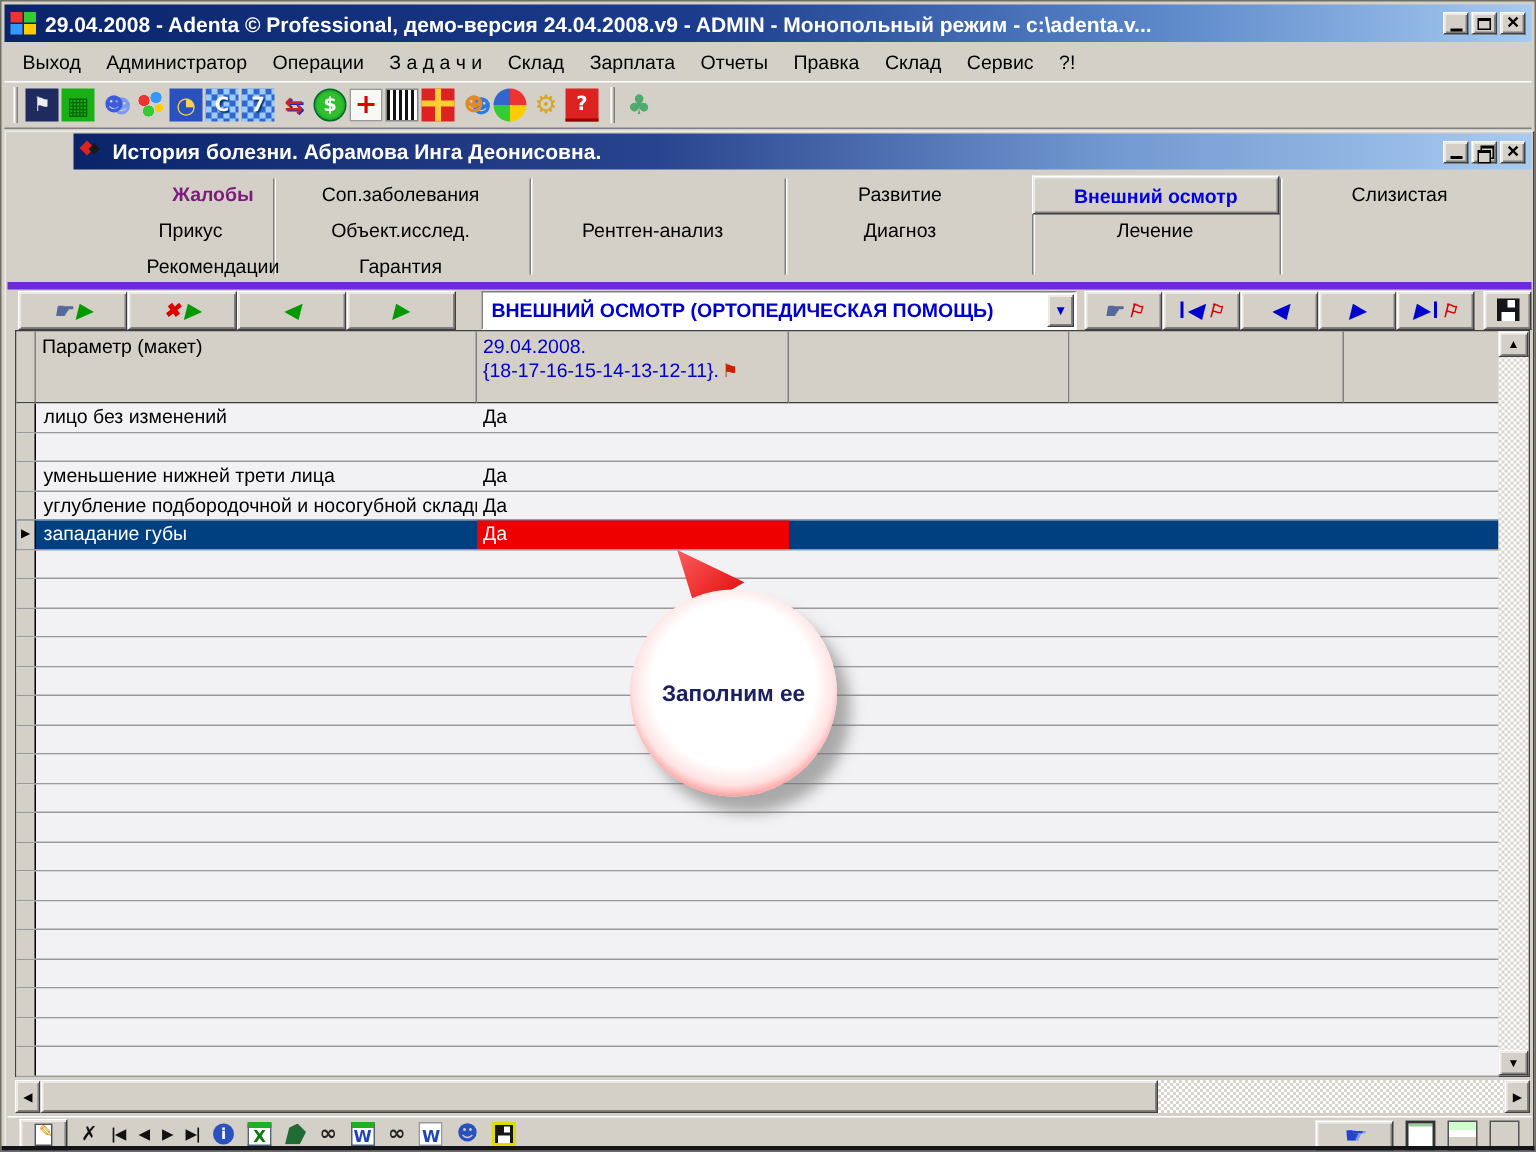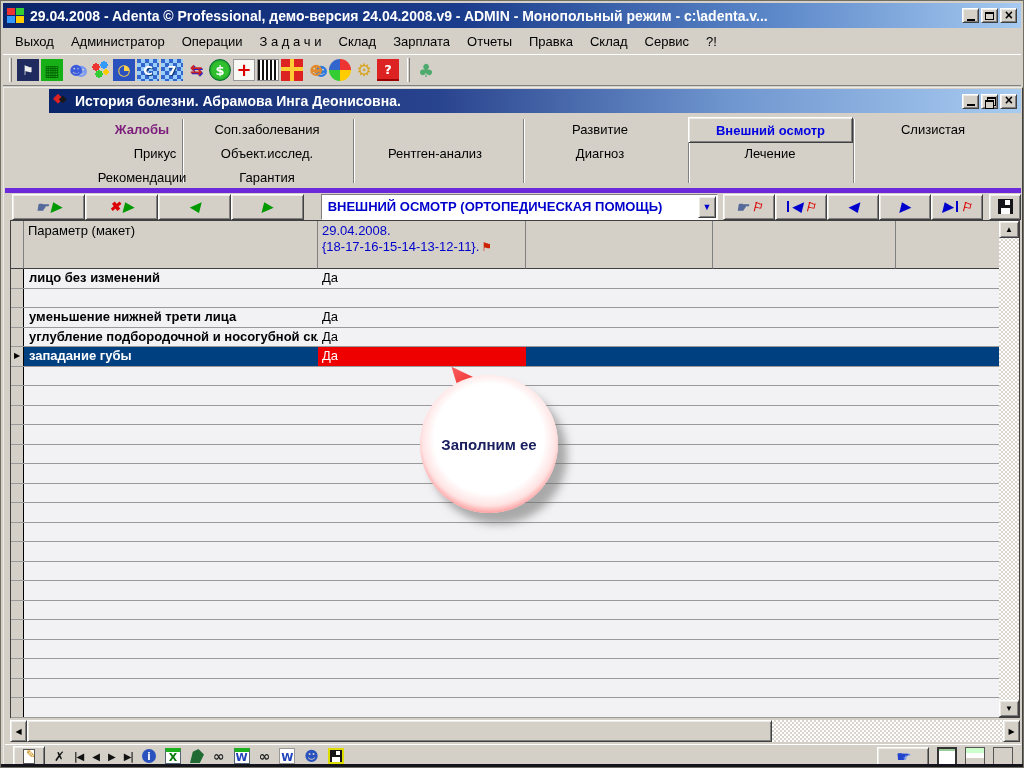--- a/index.html
+++ b/index.html
@@ -109,21 +109,21 @@
   .grid { position:absolute; left:6px; top:132px; width:1010px; height:498px; background:#d4d0c8; border:1px solid #404040; }
   .g-header { display:flex; height:48px; }
   .g-header .c { background:#d4d0c8; border-right:1px solid #808080; border-bottom:1px solid #404040; padding:2px 4px; font-size:13px; overflow:hidden; }
   .h-ind { width:13px; } .h-c1 { width:294px; } .h-c2 { width:208px; color:#0000cc; line-height:16px; }
   .h-c3 { width:187px; } .h-c4 { width:183px; } .h-c5 { width:103px; border-right:none !important; }
   .h-flag::before { content:"⚑"; color:#cc2200; margin-left:2px; font-size:12px; }
   .g-rows { position:absolute; left:0; top:48px; right:20px; bottom:0; }
   .g-row { display:flex; height:19.5px; background:#f2f2f4; border-bottom:1px solid #9a9a9a; }
   .g-row .c { overflow:hidden; white-space:nowrap; font-size:13px; line-height:18px; }
   .g-row .ind { width:13px; background:#d4d0c8; border-right:1px solid #000; display:flex; align-items:center; justify-content:center; }
-  .g-row .c1 { width:294px; padding-left:5px;font-weight:bold; }
+  .g-row .c1 { width:294px; padding-left:5px; }
   .g-row .c2 { width:208px; padding-left:4px; }
   .g-row .rest { flex:1; }
   .g-row.selected { background:#003f80; color:#fff; }
   .g-row.selected .c2 { background:#ee0000; }
   .g-row.selected .ind::before { content:"▶"; font-size:8px; color:#000; }
   
   .vscroll { position:absolute; right:0; top:0; bottom:0; width:20px;
              background:conic-gradient(#fff 25%,#d9d5cd 0 50%,#fff 0 75%,#d9d5cd 0) 0 0/4px 4px; }
   .vs-btn { position:absolute; left:0; width:20px; height:17px; display:flex; align-items:center; justify-content:center; font-size:8px; }
   .vs-up { top:0; } .vs-dn { bottom:0; }
@@ -160,21 +160,21 @@
   .hand-btn { width:52px; height:20px; display:flex; align-items:center; justify-content:center; }
   .hand-btn::before { content:"☛"; color:#2244cc; font-size:15px; text-shadow:2px 0 0 #7799ee; }
   .layout-sq { width:20px; height:20px; border:1px solid #555; background:#d4d0c8; }
   .layout-sq.s1 { background:#fff; border:2px solid #333; box-shadow:inset 0 2px 0 #9c9; }
   .layout-sq.s2 { background:linear-gradient(#cfc 0 5px,#fff 5px 10px,#d4d0c8 10px); }
 
   
   .bubble-tail { position:absolute; left:444px; top:364px; width:54px; height:42px; z-index:51;
                  background:linear-gradient(135deg,#f66,#d00); clip-path:polygon(12% 4%,95% 55%,35% 100%);
                  filter:drop-shadow(6px 8px 5px rgba(90,90,90,.45)); }
-  .bubble { position:absolute; left:419px; top:374px; width:138px; height:138px; border-radius:50%; z-index:52;
+  .bubble { position:absolute; left:419px; top:392px; width:138px; height:138px; border-radius:50%; z-index:52;
             background:radial-gradient(circle at 50% 46%, #fff 54%, #ffe3e3 66%, #ff8a8a 76%, #ee1111 88%, #c40000 100%);
             box-shadow:9px 11px 9px rgba(110,110,110,.55);
             display:flex; align-items:center; justify-content:center; }
   .bubble span { font-weight:bold; font-size:15px; color:#1a2060; }
 </style>
 </head>
 <body>
 
 <div class="screen">
 
@@ -257,21 +257,21 @@
       <i class="tsep" style="left:177px"></i>
       <i class="tsep" style="left:348px"></i>
       <i class="tsep" style="left:518px"></i>
       <i class="tsep" style="left:683px"></i>
       <i class="tsep" style="left:848px"></i>
       <span class="tlab purple" style="left:137px;top:8px">Жалобы</span>
       <span class="tlab" style="left:262px;top:8px">Соп.заболевания</span>
       <span class="tlab" style="left:595px;top:8px">Развитие</span>
       <span class="tab-btn btn3d">Внешний осмотр</span>
       <span class="tlab" style="left:928px;top:8px">Слизистая</span>
-      <span class="tlab" style="left:150px;top:32px">Прикус</span>
+      <span class="tlab" style="left:122px;top:32px">Прикус</span>
       <span class="tlab" style="left:262px;top:32px">Объект.исслед.</span>
       <span class="tlab" style="left:430px;top:32px">Рентген-анализ</span>
       <span class="tlab" style="left:595px;top:32px">Диагноз</span>
       <span class="tlab" style="left:765px;top:32px">Лечение</span>
       <span class="tlab" style="left:137px;top:56px">Рекомендации</span>
       <span class="tlab" style="left:262px;top:56px">Гарантия</span>
     </div>
 
     <div class="navbar">
       <span class="nb nbL btn3d">

